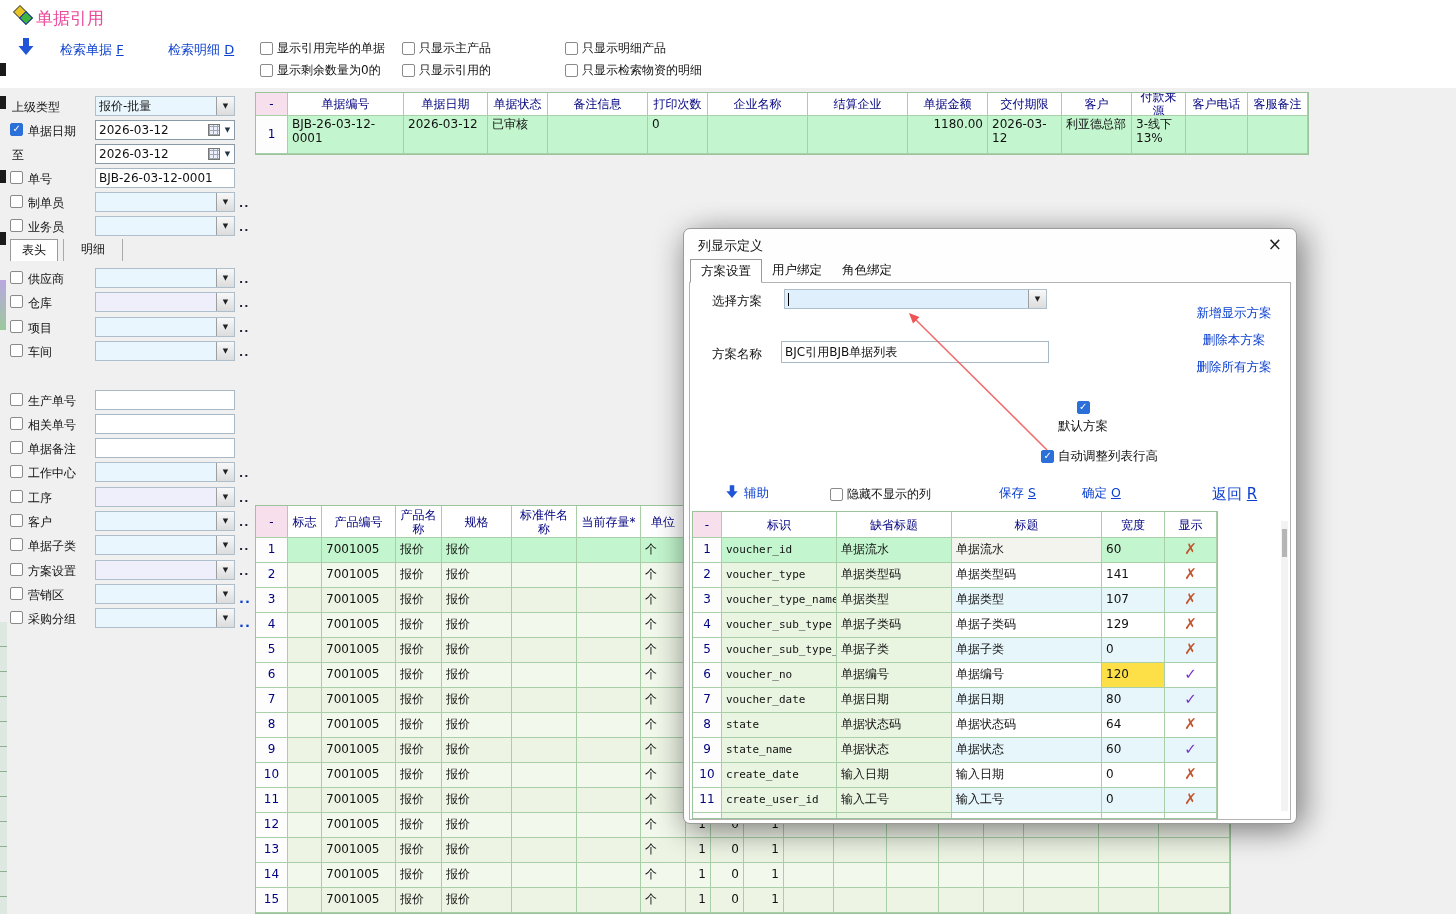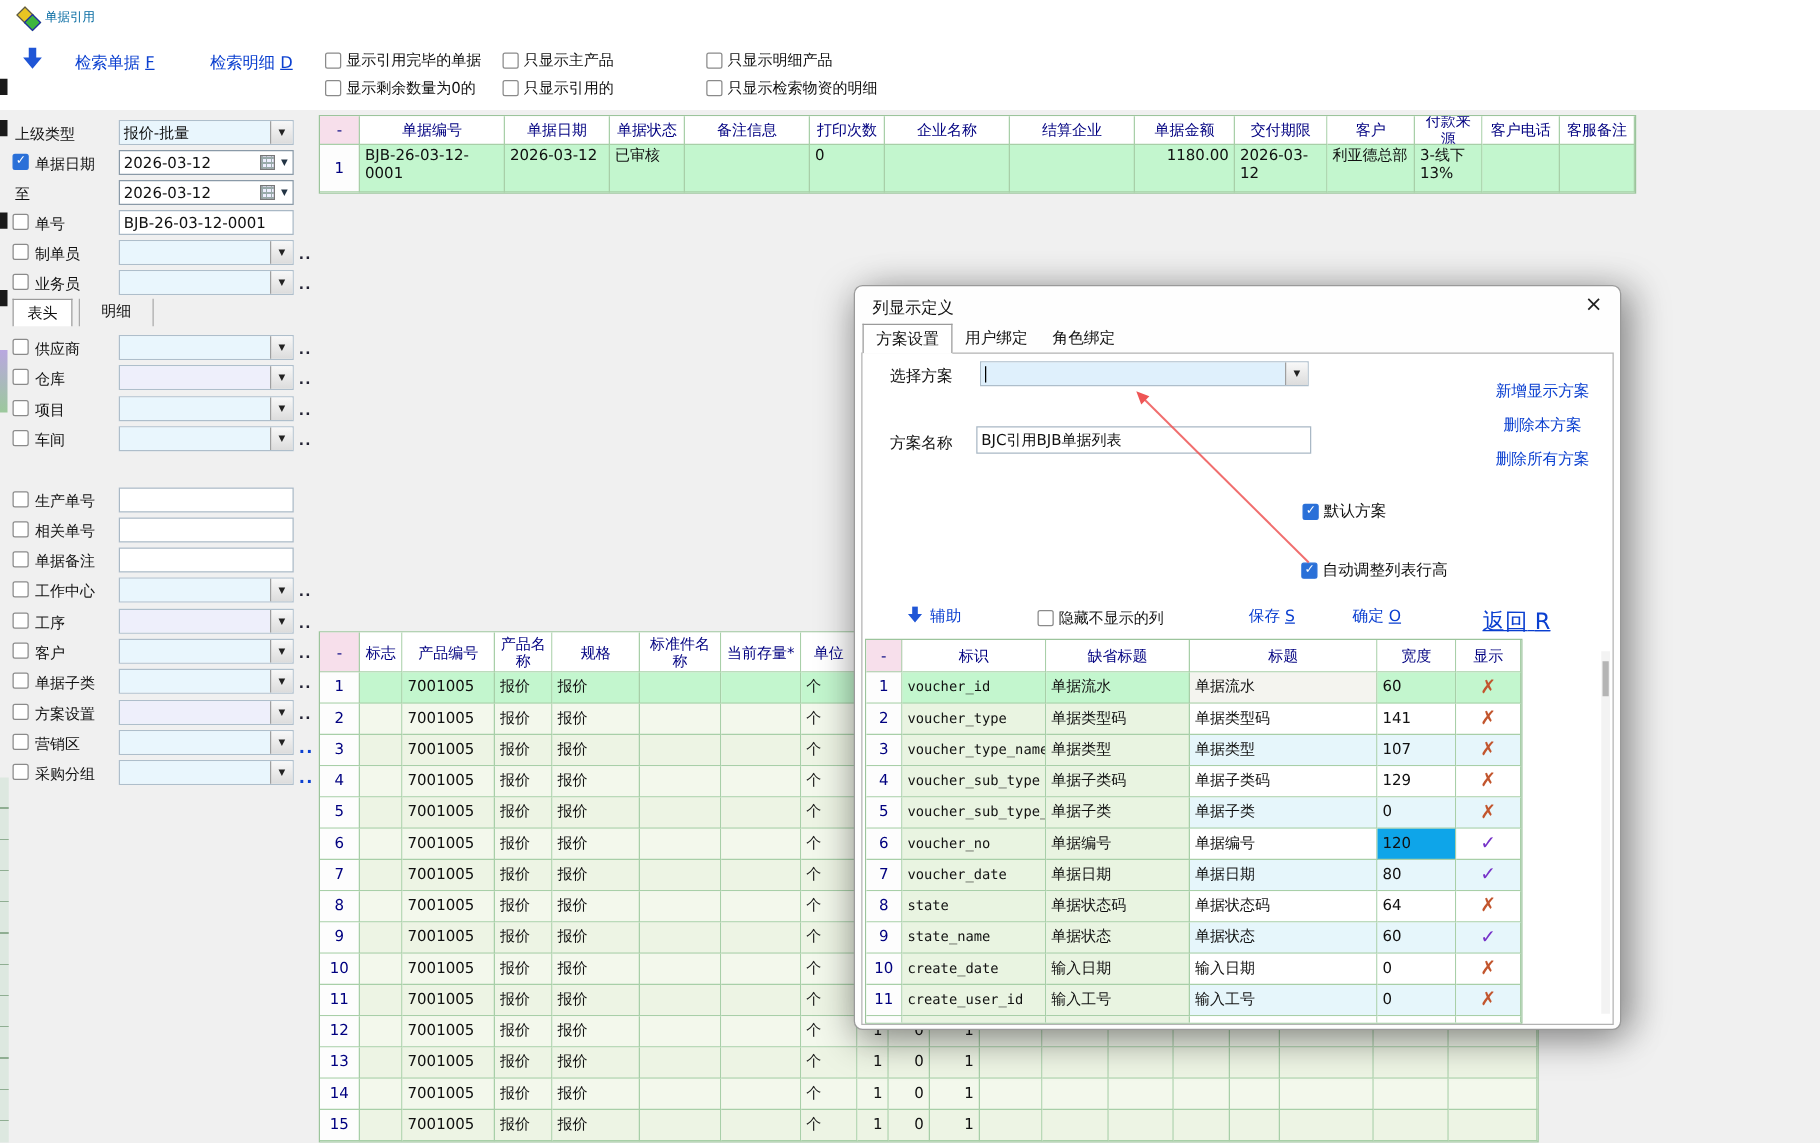--- a/index.html
+++ b/index.html
@@ -4,21 +4,21 @@
 <style>
   html,body{margin:0;padding:0;}
   body{
     width:1456px;height:914px;position:relative;overflow:hidden;
     background:#f0f0f0;color:#111;
     font-family:"DejaVu Sans","Liberation Sans",sans-serif;font-size:12px;
   }
   .abs{position:absolute;}
   
   .titlebar{left:0;top:0;width:1456px;height:28px;background:#ffffff;}
-  .app-title{left:36px;top:7px;color:#0369a1;font-size:10px;}
+  .app-title{left:36px;top:7px;color:#ec4899;font-size:17px;}
   .diamond{width:8px;height:8px;transform:rotate(45deg);position:absolute;}
   .toolbar{left:0;top:28px;width:1456px;height:60px;background:#ffffff;}
   .link{color:#0a3fd0;text-decoration:none;cursor:pointer;}
   .link u{text-decoration:underline;}
   .opt{display:flex;align-items:center;gap:4px;position:absolute;white-space:nowrap;}
   
   .cb{width:13px;height:13px;box-sizing:border-box;border:1px solid #8a8a8a;background:#fff;border-radius:2px;display:inline-block;flex:0 0 13px;position:relative;}
   .cb.on{background:#2a70d8;border-color:#2a70d8;}
   .cb.on::after{content:"✓";color:#fff;font-size:10px;font-weight:bold;position:absolute;left:1.5px;top:-1.5px;}
   .combo{display:flex;height:20px;box-sizing:border-box;border:1px solid #aebecb;background:#fff;}
@@ -685,21 +685,21 @@
           <path d="M5 0h6v8h4.5L8 17 .5 8H5z" fill="#1f55d6"></path>
         </svg>
     </span>
     <a class="abs link" style="left:60px;top:1px;font-size:12.5px;">辅助</a>
     <span class="abs opt" style="left:146px;top:2px;">
       <span class="cb"></span>
       <span>隐藏不显示的列</span>
     </span>
     <a class="abs link" style="left:315px;top:1px;font-size:12.5px;"><span>保存</span> <u>S</u></a>
     <a class="abs link" style="left:398px;top:1px;font-size:12.5px;"><span>确定</span> <u>O</u></a>
-    <a class="abs link" style="left:502px;top:1px;font-size:18px;text-decoration:underline;"><span>返回</span> <u>R</u></a>
+    <a class="abs link" style="left:528px;top:1px;font-size:15px;"><span>返回</span> <u>R</u></a>
   </div>
 
   <div id="dialog-grid" class="abs" style="left:8px;top:282px;width:524px;height:306px;overflow:hidden;border:1px solid #9cc49c;background:#fff;">
       <div class="trow">
         <div class="tcell th dash" style="width: 29px; flex: 0 0 29px; height: 26px;">-</div>
         <div class="tcell th" style="width: 115px; flex: 0 0 115px; height: 26px;">标识</div>
         <div class="tcell th" style="width: 115px; flex: 0 0 115px; height: 26px;">缺省标题</div>
         <div class="tcell th" style="width: 150px; flex: 0 0 150px; height: 26px;">标题</div>
         <div class="tcell th" style="width: 63px; flex: 0 0 63px; height: 26px;">宽度</div>
         <div class="tcell th" style="width: 52px; flex: 0 0 52px; height: 26px;">显示</div>
@@ -742,21 +742,21 @@
         <div class="tcell" style="width: 115px; flex: 0 0 115px; height: 25px; line-height: 21px; background: rgb(233, 244, 225);">单据子类</div>
         <div class="tcell" style="width: 150px; flex: 0 0 150px; height: 25px; line-height: 21px; background: rgb(230, 246, 251);">单据子类</div>
         <div class="tcell" style="width: 63px; flex: 0 0 63px; height: 25px; line-height: 21px; background: rgb(230, 246, 251);">0</div>
         <div class="tcell" style="width: 52px; flex: 0 0 52px; height: 25px; line-height: 21px; background: rgb(230, 246, 251); text-align: center;"><span class="mark-x">✗</span></div>
       </div>
       <div class="trow">
         <div class="tcell" style="width: 29px; flex: 0 0 29px; height: 25px; line-height: 21px; background: rgb(253, 253, 253); text-align: center; color: rgb(0, 0, 128);">6</div>
         <div class="tcell mono" style="width: 115px; flex: 0 0 115px; height: 25px; line-height: 21px; background: rgb(233, 244, 225);">voucher_no</div>
         <div class="tcell" style="width: 115px; flex: 0 0 115px; height: 25px; line-height: 21px; background: rgb(233, 244, 225);">单据编号</div>
         <div class="tcell" style="width: 150px; flex: 0 0 150px; height: 25px; line-height: 21px; background: rgb(255, 255, 255);">单据编号</div>
-        <div class="tcell" style="width: 63px; flex: 0 0 63px; height: 25px; line-height: 21px; background: #0ea5e9;">120</div>
+        <div class="tcell" style="width: 63px; flex: 0 0 63px; height: 25px; line-height: 21px; background: #fde047;">120</div>
         <div class="tcell" style="width: 52px; flex: 0 0 52px; height: 25px; line-height: 21px; background: rgb(255, 255, 255); text-align: center;"><span class="mark-ok">✓</span></div>
       </div>
       <div class="trow">
         <div class="tcell" style="width: 29px; flex: 0 0 29px; height: 25px; line-height: 21px; background: rgb(253, 253, 253); text-align: center; color: rgb(0, 0, 128);">7</div>
         <div class="tcell mono" style="width: 115px; flex: 0 0 115px; height: 25px; line-height: 21px; background: rgb(233, 244, 225);">voucher_date</div>
         <div class="tcell" style="width: 115px; flex: 0 0 115px; height: 25px; line-height: 21px; background: rgb(233, 244, 225);">单据日期</div>
         <div class="tcell" style="width: 150px; flex: 0 0 150px; height: 25px; line-height: 21px; background: rgb(230, 246, 251);">单据日期</div>
         <div class="tcell" style="width: 63px; flex: 0 0 63px; height: 25px; line-height: 21px; background: rgb(230, 246, 251);">80</div>
         <div class="tcell" style="width: 52px; flex: 0 0 52px; height: 25px; line-height: 21px; background: rgb(230, 246, 251); text-align: center;"><span class="mark-ok">✓</span></div>
       </div>
@@ -806,21 +806,21 @@
     <div style="position:absolute;left:1px;top:8px;width:5px;height:28px;background:#b5b5b5;"></div>
   </div>
 
   <svg class="abs" style="left:0;top:0;pointer-events:none;z-index:5;" width="612" height="594">
     <polygon points="225,84 235.5,88 229,94.5" fill="#ee5555"></polygon>
     <line x1="231" y1="90" x2="363" y2="221" stroke="#ee5555" stroke-width="1.6" opacity="0.85"></line>
   </svg>
 <a class="abs dlg-link" style="left: 500px; top: 76px; width: 100px; text-align: center;">新增显示方案</a>
     <a class="abs dlg-link" style="left: 500px; top: 103px; width: 100px; text-align: center;">删除本方案</a>
     <a class="abs dlg-link" style="left: 500px; top: 130px; width: 100px; text-align: center;">删除所有方案</a>
-    <span class="abs opt" style="left: 358px; top: 172px;">
+    <span class="abs opt" style="left: 374px; top: 172px; flex-direction: column;">
       <span class="cb on"></span>
       <span style="font-size: 12.5px;">默认方案</span>
     </span>
     <span class="abs opt" style="left: 357px; top: 219px;">
       <span class="cb on"></span>
       <span style="font-size: 12.5px;">自动调整列表行高</span>
     </span>
   </div>
 
 </body></html>

